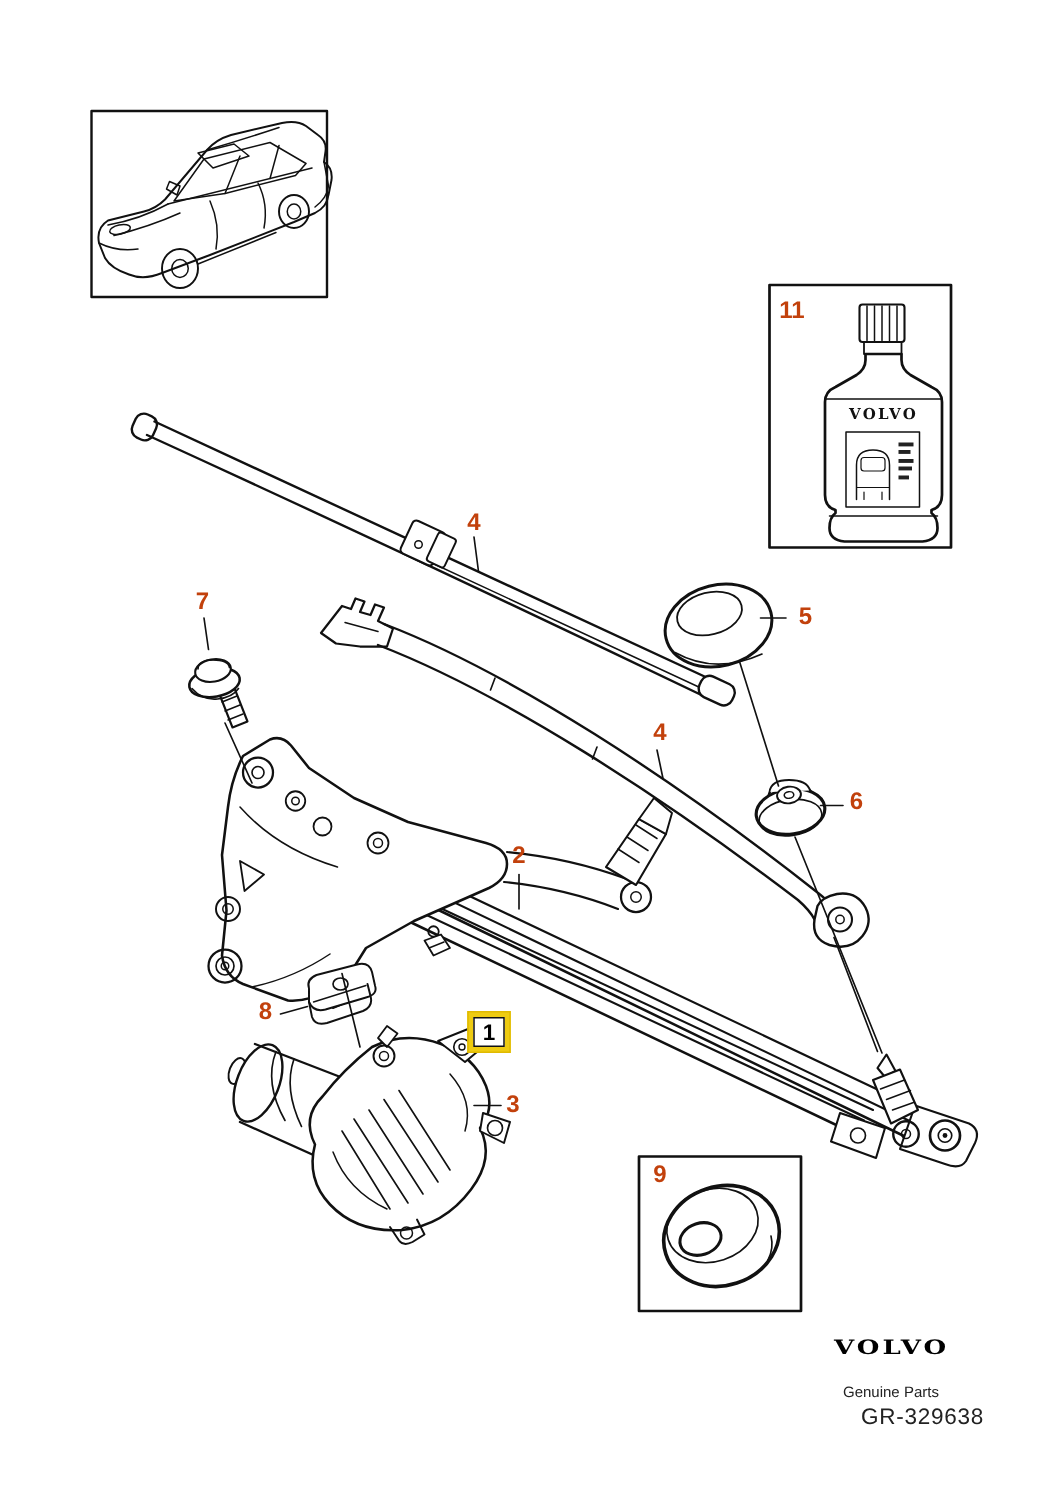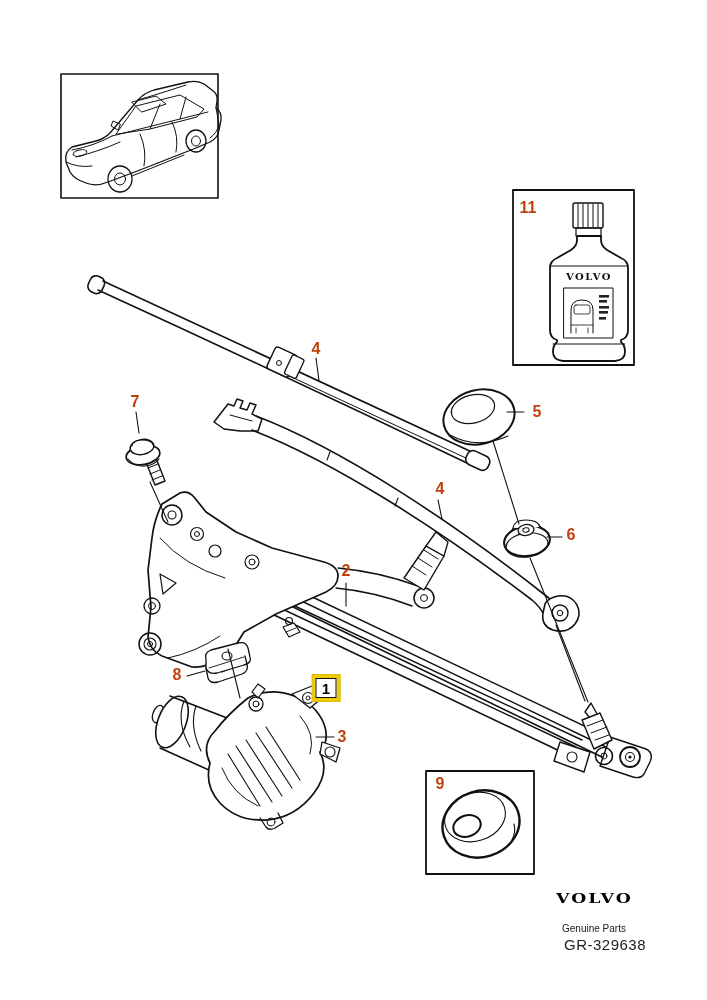--- a/index.html
+++ b/index.html
@@ -12,21 +12,21 @@
                background:#eecb11;padding:4px;box-shadow:0 0 0 1px #e0ba00 inset;}
   .callout-box .inner{display:block;background:#fff;border:1.5px solid #111;
                font:bold 15px "Liberation Sans",sans-serif;color:#000;
                min-width:17px;text-align:center;padding:2px 1px 1px 1px;line-height:1;}
   .bottle-brand{position:absolute;transform:translate(-50%,0);
                 font:bold 10px "DejaVu Serif",serif;letter-spacing:1.5px;color:#111;}
   .footer{position:absolute;left:556px;top:891px;width:140px;}
   .footer .brand{font:bold 17px "DejaVu Serif",serif;letter-spacing:2px;color:#000;
                  transform:scale(1.02,0.78);transform-origin:left top;}
   .footer .tagline{font:10px "Liberation Sans",sans-serif;color:#222;margin:12px 0 2px 6px;}
-  .footer .ref{font:15px "Liberation Sans",sans-serif;color:#222;margin-left:8px;letter-spacing:0.5px;}
+  .footer .ref{font:15px "Liberation Sans",sans-serif;color:#222;margin-left:18px;letter-spacing:0.5px;}
 </style>
 </head>
 <body>
 
 <div class="stage">
 
 <svg width="707" height="1000" viewBox="0 0 707 1000" fill="none" stroke="#111" stroke-width="1.6" stroke-linecap="round" stroke-linejoin="round">
 
   <g>
     <rect x="61" y="74" width="157" height="124" stroke-width="1.6"></rect>

